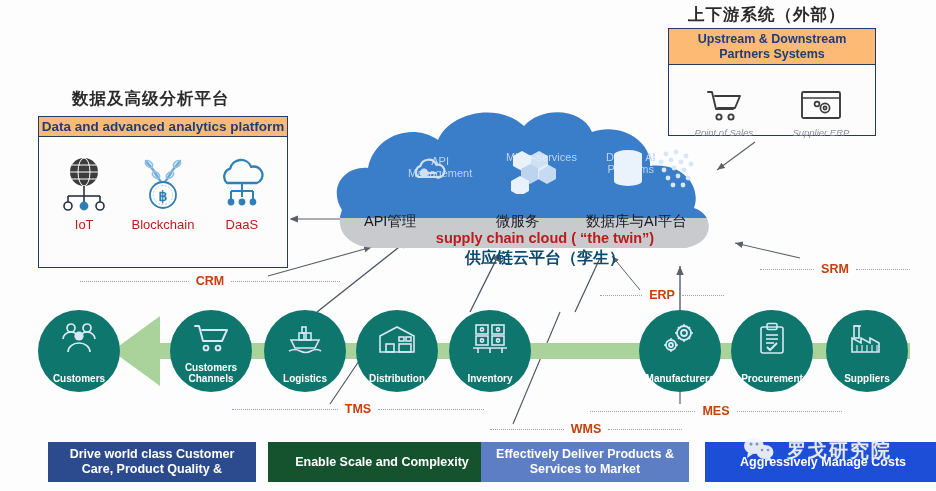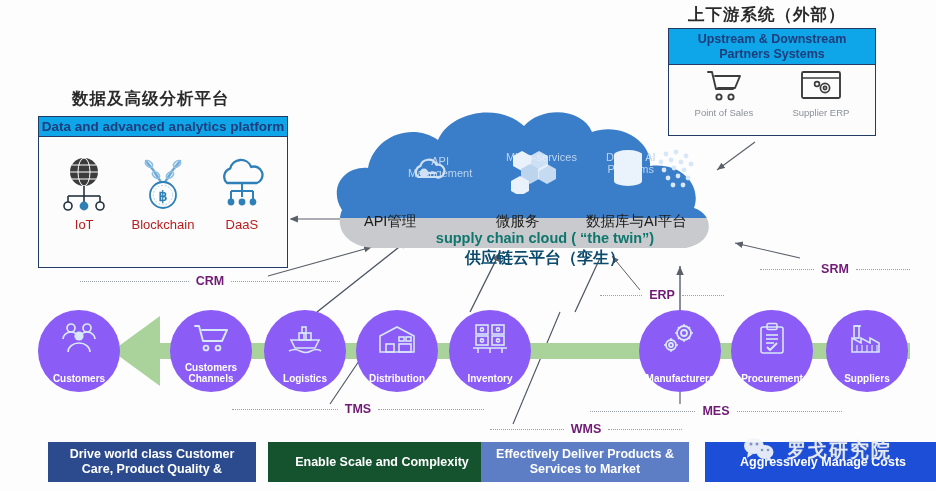--- a/index.html
+++ b/index.html
@@ -7,37 +7,37 @@
        font-family:"Liberation Sans","DejaVu Sans",sans-serif;}
   #stage{position:absolute;left:0;top:0;width:936px;height:491px;background:#fdfdfd;}
 
   
   .cn-title{position:absolute;font-weight:bold;color:#2b2b2b;white-space:nowrap;}
   #title-left{left:72px;top:88px;font-size:16.5px;letter-spacing:1px;}
   #title-right{left:688px;top:4px;font-size:16.5px;letter-spacing:1px;}
 
   
   .panel{position:absolute;background:#fcfcfd;border:1.3px solid #223a66;box-sizing:border-box;}
-  .panel-head{background:#0ea5e9;border-bottom:1.3px solid #223a66;
+  .panel-head{background:#fdba74;border-bottom:1.3px solid #223a66;
       color:#1f3d7a;font-weight:bold;display:flex;align-items:center;
       justify-content:center;text-align:center;line-height:1.15;box-sizing:border-box;}
   .panel-body{display:flex;align-items:flex-start;justify-content:space-around;
       box-sizing:border-box;}
   .pitem{display:flex;flex-direction:column;align-items:center;}
   .pitem .glyph{display:flex;align-items:flex-end;justify-content:center;}
   .pitem .plabel{font-size:13px;color:#b91c1c;margin-top:4px;white-space:nowrap;}
 
   #panel-left{left:38px;top:116px;width:250px;height:152px;}
   #panel-left .panel-head{height:20px;font-size:13.5px;}
   #panel-left .panel-body{height:120px;padding:14px 8px 0 8px;}
   #panel-left .glyph{height:62px;}
 
   #panel-right{left:668px;top:28px;width:208px;height:108px;}
   #panel-right .panel-head{height:36px;font-size:12.5px;padding:0 6px;}
-  #panel-right .panel-body{height:70px;padding:0 6px 0 6px;}
+  #panel-right .panel-body{height:70px;padding:20px 6px 0 6px;font-style:italic;}
   #panel-right .glyph{height:40px;}
   #panel-right .plabel{font-size:9.5px;color:#8a8f98;margin-top:2px;}
 
   
   #cloud-wrap{position:absolute;left:330px;top:108px;width:430px;height:168px;}
   #cloud-wrap svg{position:absolute;left:0;top:0;}
   .cloud-icons{position:absolute;left:0;top:26px;width:430px;height:100px;
       display:flex;align-items:flex-start;}
   .cicon{position:absolute;display:flex;flex-direction:column;align-items:center;}
   .cicon .ctxt{color:#bcd4ee;font-size:11px;text-align:center;line-height:1.12;
@@ -45,38 +45,38 @@
   #cicon-api{left:78px;top:18px;}
   #cicon-micro{left:176px;top:14px;}
   #cicon-db{left:276px;top:14px;}
 
   .cn-sub{position:absolute;color:#1b1b1b;font-size:14.5px;white-space:nowrap;text-align:center;}
   #sub-api{left:364px;top:212px;}
   #sub-micro{left:496px;top:212px;}
   #sub-db{left:586px;top:212px;}
 
   #cloud-en{position:absolute;left:330px;top:230px;width:430px;text-align:center;
-      color:#0f766e;font-size:14.5px;font-weight:bold;white-space:nowrap;}
+      color:#b91c1c;font-size:14.5px;font-weight:bold;white-space:nowrap;}
   #cloud-cn{position:absolute;left:330px;top:248px;width:430px;text-align:center;
       color:#0c4a6e;font-size:16px;font-weight:bold;white-space:nowrap;}
 
   
   #nodes{position:absolute;left:0;top:310px;width:936px;height:82px;}
   .node{position:absolute;top:0;width:82px;height:82px;border-radius:50%;
-      background:#8b5cf6;display:flex;flex-direction:column;
+      background:#0f766e;display:flex;flex-direction:column;
       align-items:center;justify-content:flex-end;padding-bottom:8px;box-sizing:border-box;}
   .node .nicon{position:absolute;top:10px;left:0;right:0;display:flex;
       align-items:center;justify-content:center;height:38px;}
   .node .nlabel{color:#ffffff;font-size:10px;font-weight:bold;text-align:center;
       line-height:1.12;position:relative;z-index:2;white-space:pre-line;}
 
   
   .dotrow{position:absolute;height:14px;display:flex;align-items:center;}
   .dotrow .dline{flex:1;border-top:1.4px dotted #9aa0aa;height:0;}
-  .dotrow .dlabel{font-size:12.5px;font-weight:bold;color:#701a75;padding:0 7px;
+  .dotrow .dlabel{font-size:12.5px;font-weight:bold;color:#c2410c;padding:0 7px;
       white-space:nowrap;}
 
   
   .banner{position:absolute;top:442px;height:40px;display:flex;align-items:center;
       justify-content:center;text-align:center;color:#ffffff;font-weight:bold;
       font-size:12.5px;line-height:1.2;padding:0 8px;box-sizing:border-box;}
 
   
   #watermark{position:absolute;left:742px;top:436px;display:flex;align-items:center;
       gap:11px;opacity:.93;}

